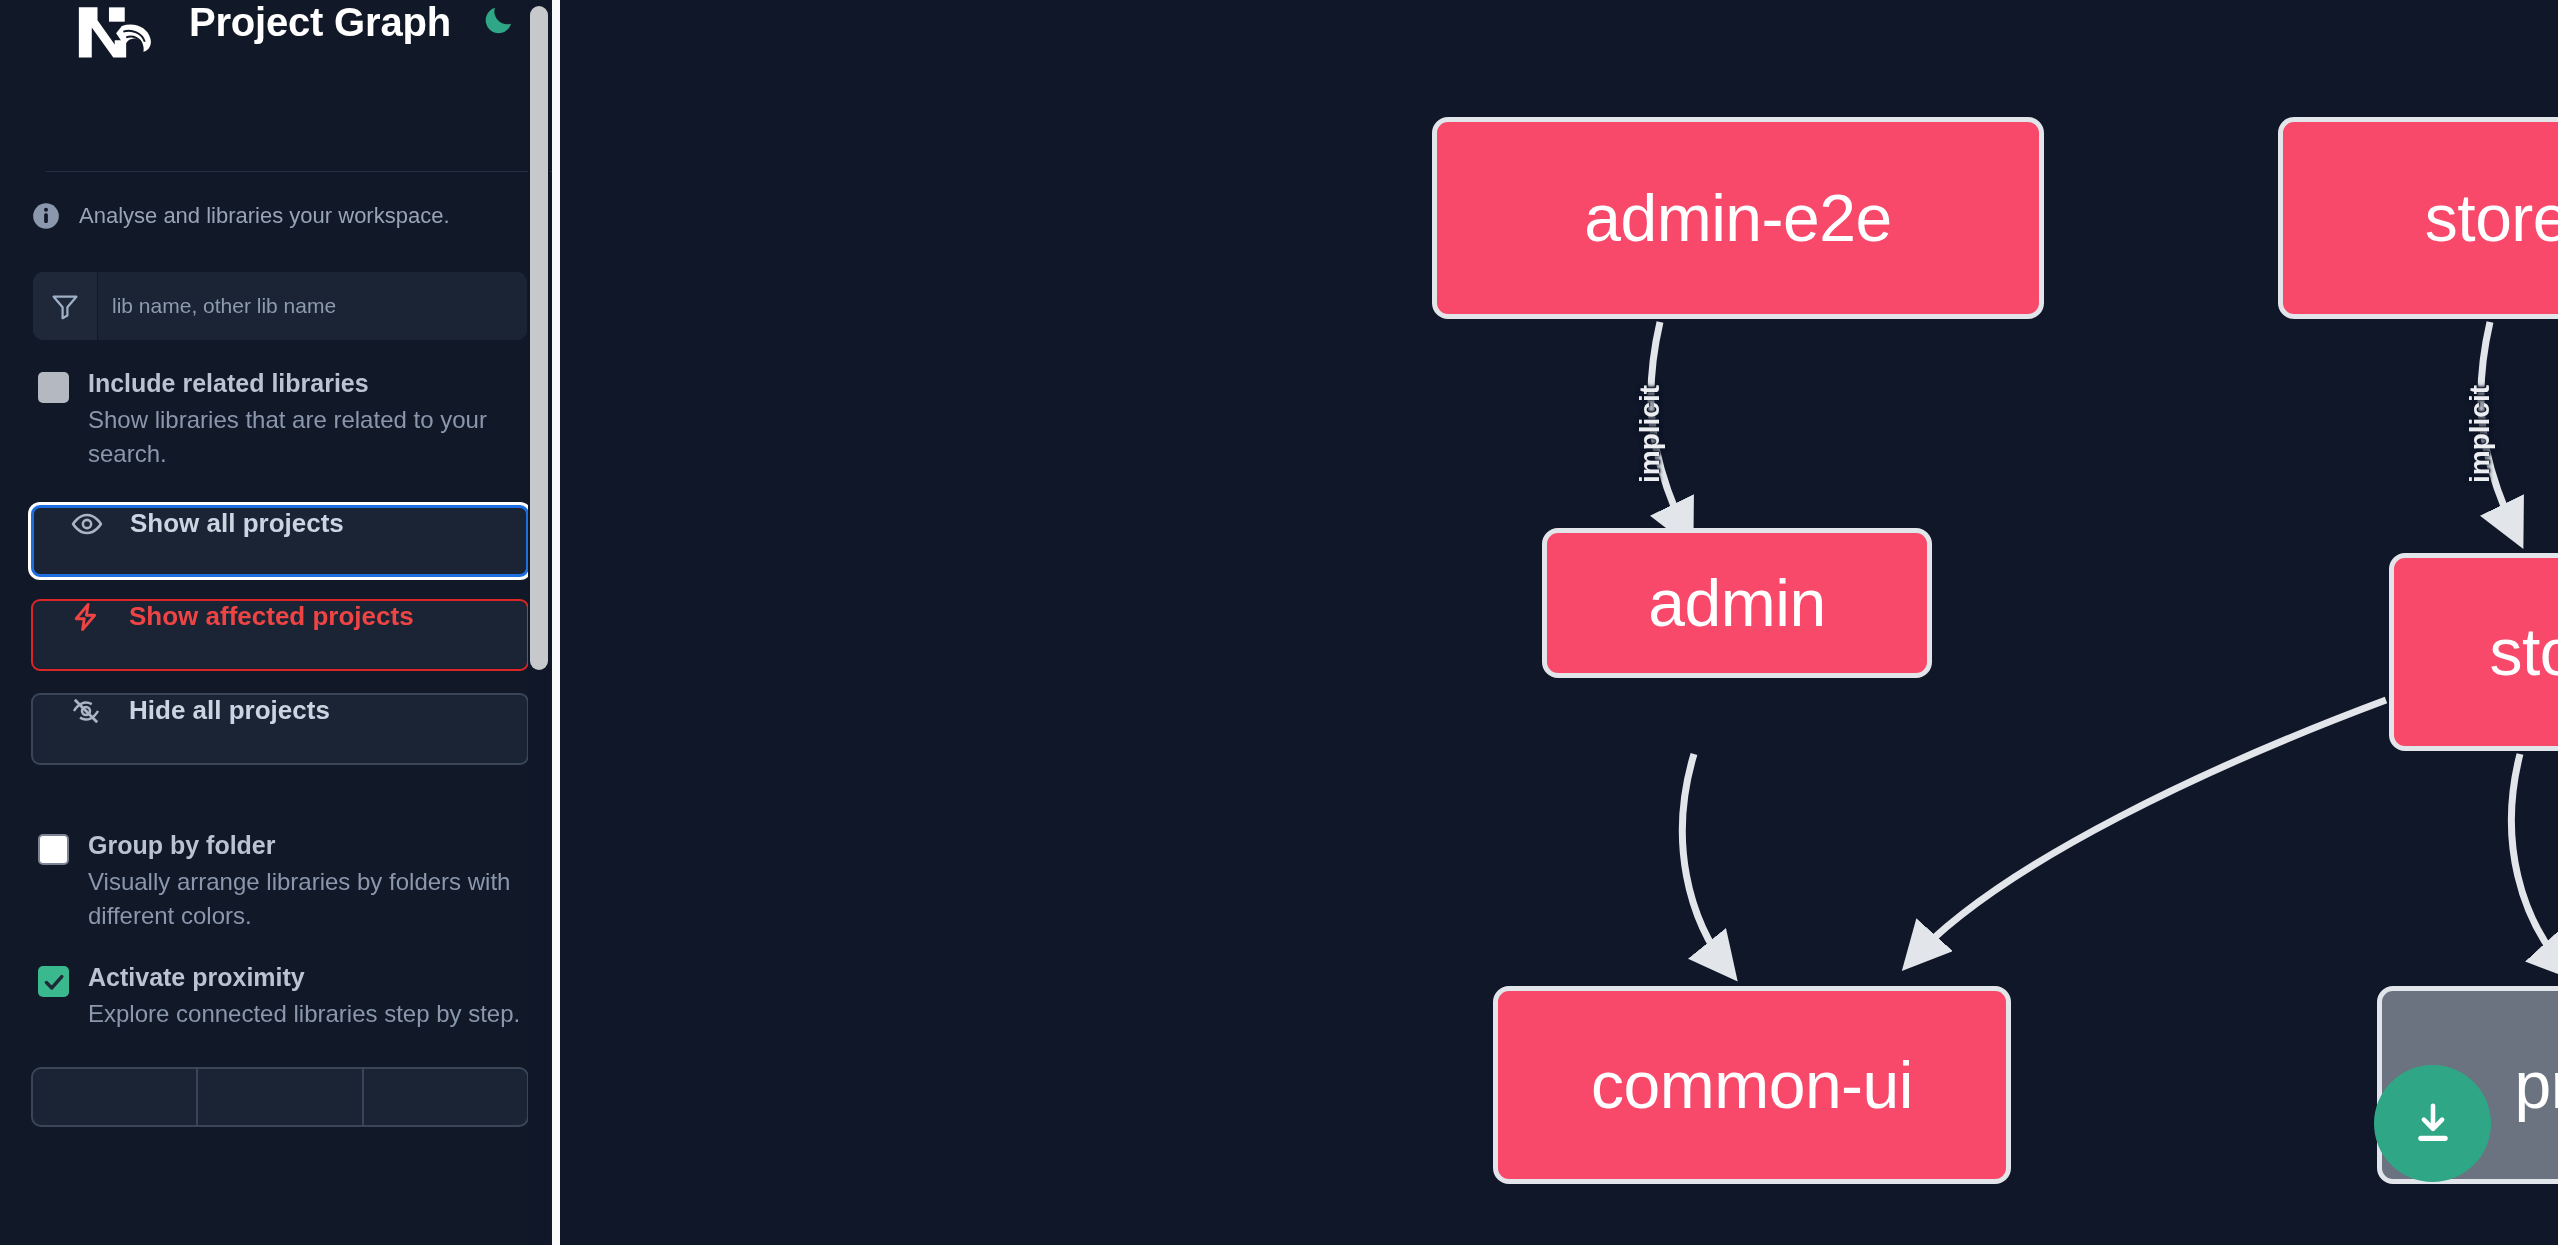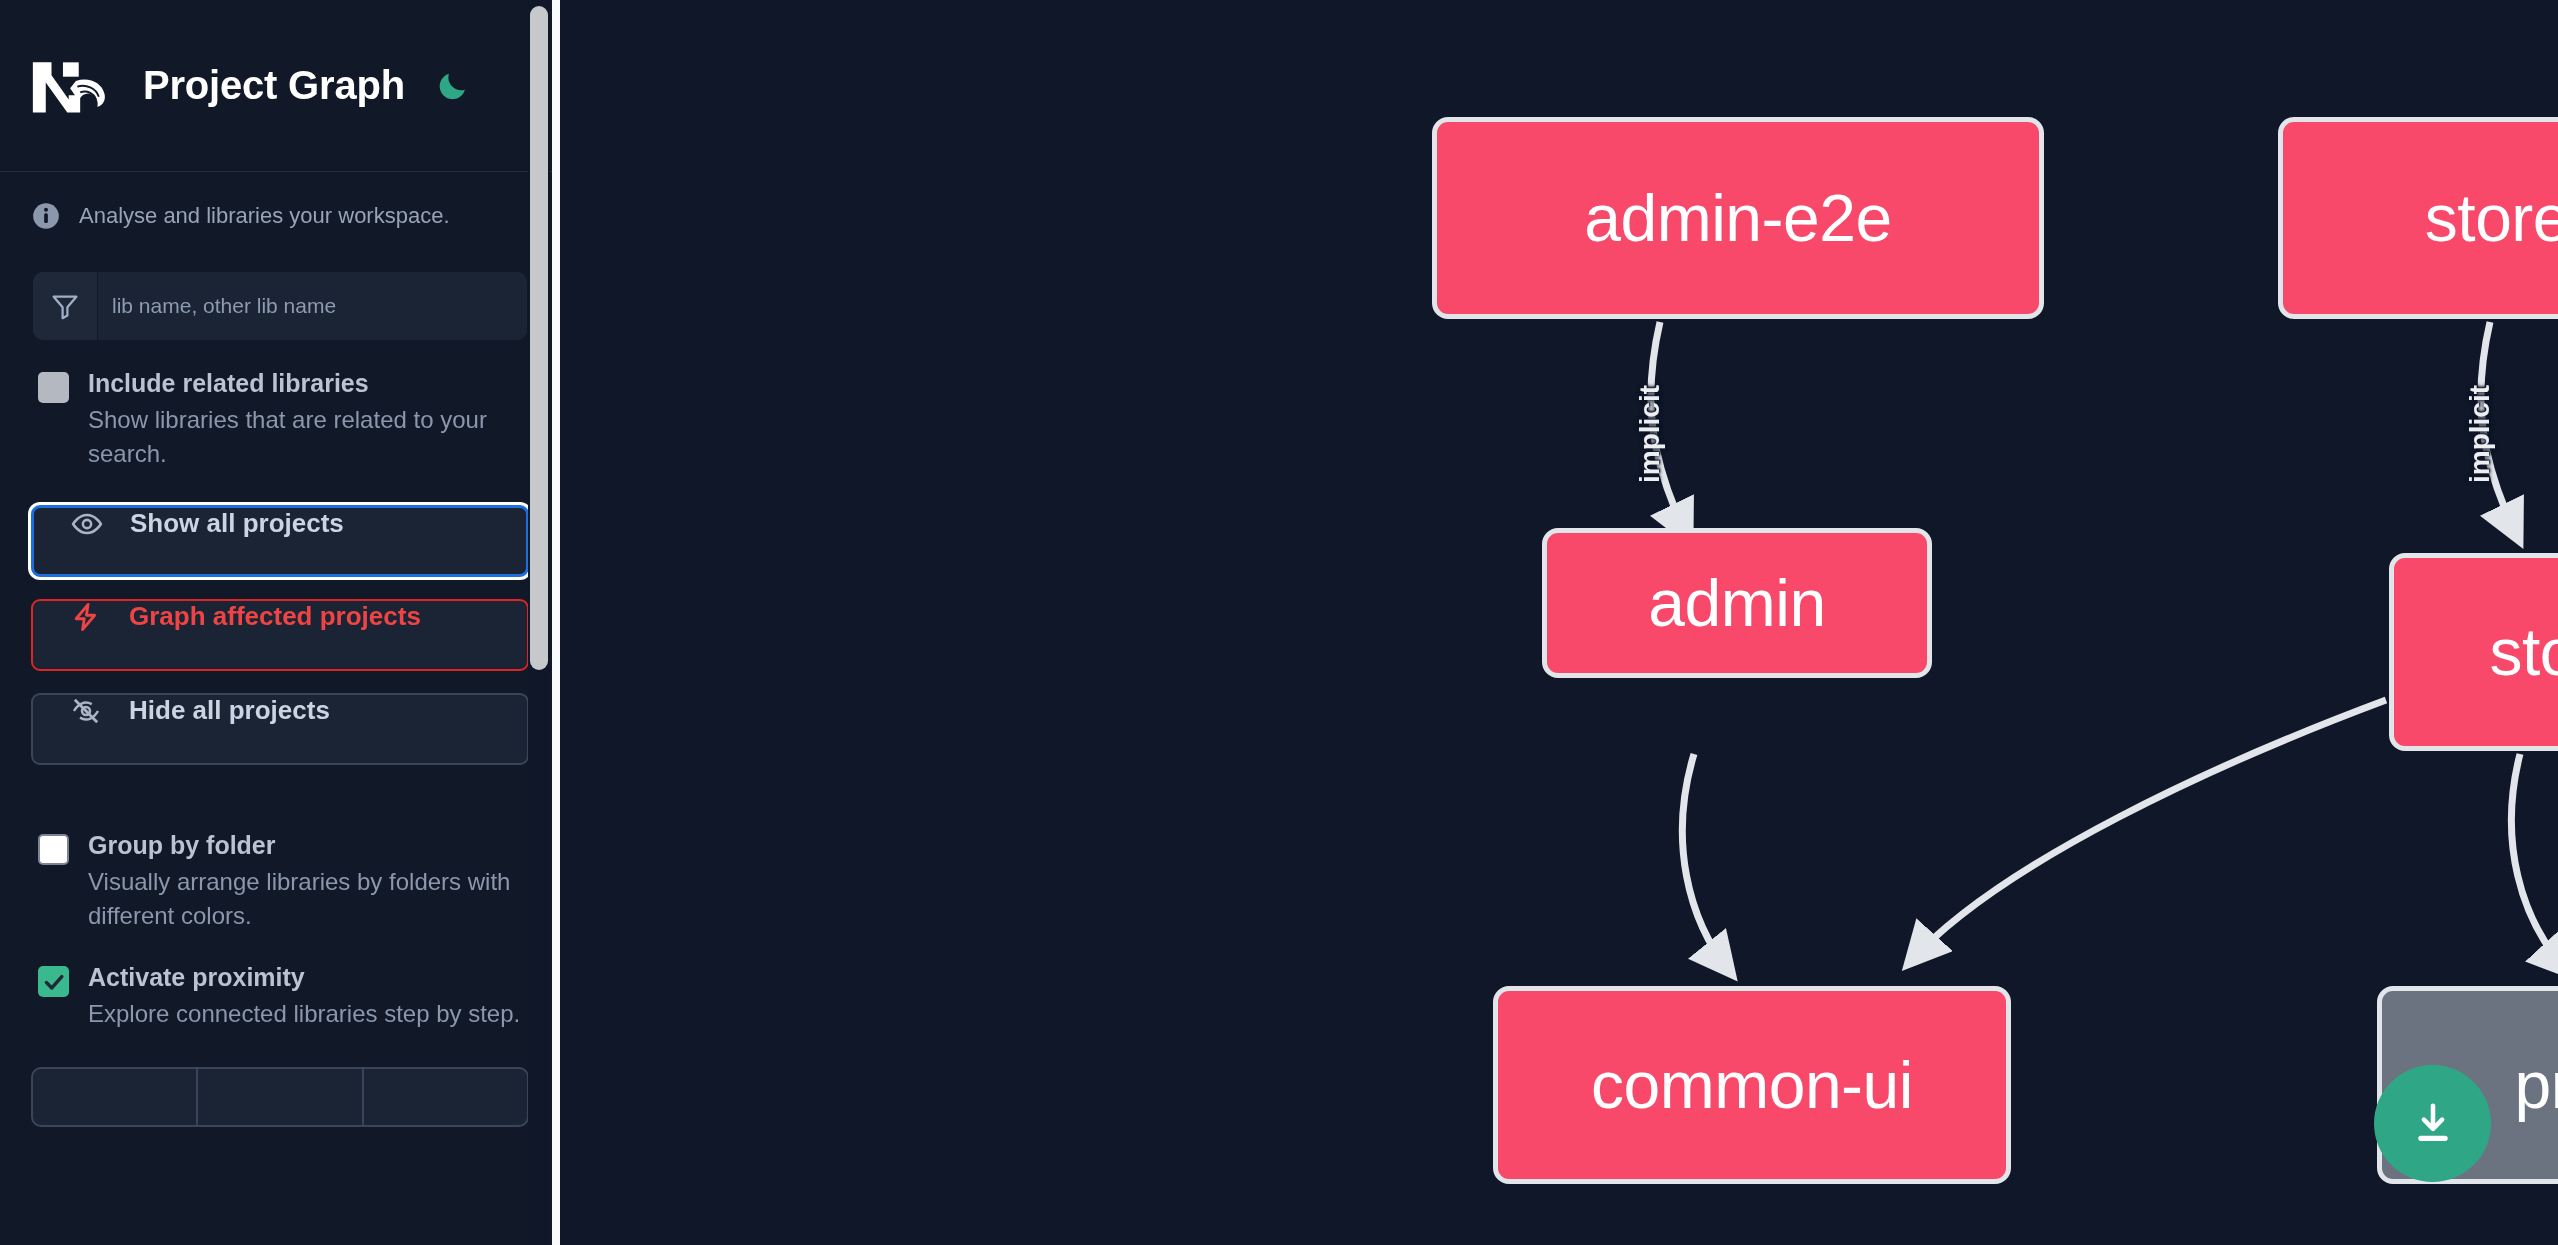--- a/index.html
+++ b/index.html
@@ -18,23 +18,24 @@
     background: #111827;
     flex: 0 0 560px;
     overflow: hidden;
   }
   #sidebar-scroll {
     position: absolute; inset: 0;
     overflow: hidden;
   }
   .sb-header {
     height: 172px;
-    display: flex; align-items: center;
+    display: flex; align-items: flex-start;
     padding: 0 30px;
     border-bottom: 1px solid #242f42;
+    margin-left: 46px;
   }
   .nx-logo { width: 86px; height: 62px; flex: 0 0 86px; }
   .app-title {
     font-size: 40px; font-weight: bold; color: #ffffff;
     margin-left: 27px; letter-spacing: -0.2px;
     white-space: nowrap;
   }
   .theme-toggle {
     margin-left: 28px; width: 40px; height: 40px;
     display: flex; align-items: center; justify-content: center;
@@ -258,21 +259,21 @@
           </span>
           <span class="glabel">Show all projects</span>
         </div>
 
         <div class="gbtn affected">
           <span>
             <svg viewBox="0 0 24 24" width="32" height="32" aria-hidden="true">
               <path fill="none" stroke="#ef4444" stroke-width="2.1" stroke-linejoin="round" d="M13.6 2.5 4.6 13.3h6.1l-1.3 8.2 9.1-10.8h-6.2z"></path>
             </svg>
           </span>
-          <span class="glabel">Graph affected projects</span>
+          <span class="glabel">Show affected projects</span>
         </div>
 
         <div class="gbtn hide-all">
           <span>
             <svg viewBox="0 0 24 24" width="32" height="32" aria-hidden="true">
               <path fill="none" stroke="#a9b4c4" stroke-width="1.9" d="M3 12s3.6-6.4 9-6.4c1.6 0 3 .5 4.3 1.2M21 12s-3.6 6.4-9 6.4c-1.7 0-3.2-.6-4.5-1.4"></path>
               <circle cx="12" cy="12" r="3" fill="none" stroke="#a9b4c4" stroke-width="1.9"></circle>
               <line x1="3.6" y1="3.6" x2="20.4" y2="20.4" stroke="#a9b4c4" stroke-width="2.1"></line>
             </svg>
           </span>

